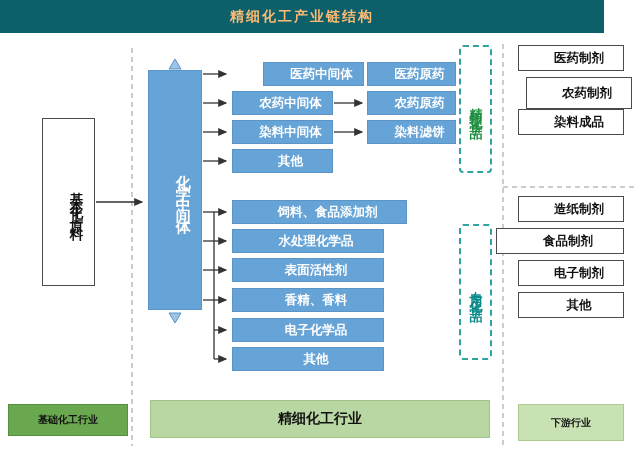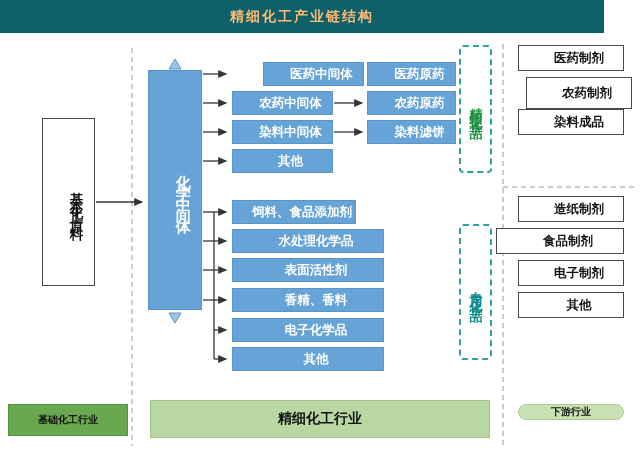--- a/index.html
+++ b/index.html
@@ -91,36 +91,36 @@
 
   <div class="box blue" style="left:232px; top:62px;  width:101px; height:24px;margin-left:31px;">医药中间体</div>
   <div class="box blue" style="left:232px; top:91px;  width:101px; height:24px;">农药中间体</div>
   <div class="box blue" style="left:232px; top:120px; width:101px; height:24px;">染料中间体</div>
   <div class="box blue" style="left:232px; top:149px; width:101px; height:24px;">其他</div>
 
   <div class="box blue" style="left:367px; top:62px;  width:89px; height:24px;">医药原药</div>
   <div class="box blue" style="left:367px; top:91px;  width:89px; height:24px;">农药原药</div>
   <div class="box blue" style="left:367px; top:120px; width:89px; height:24px;">染料滤饼</div>
 
-  <div class="box blue" style="left:232px; top:200px; width:124px; height:24px;">饲料、食品添加剂</div>
+  <div class="box blue" style="left:232px; top:200px; width:175px; height:24px;">饲料、食品添加剂</div>
   <div class="box blue" style="left:232px; top:229px; width:152px; height:24px;">水处理化学品</div>
   <div class="box blue" style="left:232px; top:258px; width:152px; height:24px;">表面活性剂</div>
   <div class="box blue" style="left:232px; top:288px; width:152px; height:24px;">香精、香料</div>
   <div class="box blue" style="left:232px; top:318px; width:152px; height:24px;">电子化学品</div>
   <div class="box blue" style="left:232px; top:347px; width:152px; height:24px;">其他</div>
 
   <div class="cat cat-fine" style="left:459px; top:45px;  width:33px; height:128px;">精细化学品</div>
   <div class="cat cat-spec" style="left:459px; top:224px; width:33px; height:136px;">专用化学品</div>
 
   <div class="box whitebox" style="left:518px; top:45px;  width:106px; height:26px;">医药制剂</div>
   <div class="box whitebox" style="left:526px; top:77px;  width:106px; height:32px;">农药制剂</div>
   <div class="box whitebox" style="left:518px; top:109px; width:106px; height:26px;">染料成品</div>
 
   <div class="box whitebox" style="left:518px; top:196px; width:106px; height:26px;">造纸制剂</div>
   <div class="box whitebox" style="left:496px; top:228px; width:128px; height:26px;">食品制剂</div>
   <div class="box whitebox" style="left:518px; top:260px; width:106px; height:26px;">电子制剂</div>
   <div class="box whitebox" style="left:518px; top:292px; width:106px; height:26px;">其他</div>
 
   <div class="footerbox f-dark" style="left:8px; top:404px; width:120px; height:32px;">基础化工行业</div>
   <div class="footerbox f-light" style="left:150px; top:400px; width:340px; height:38px;text-align:right;">精细化工行业</div>
-  <div class="footerbox f-pale" style="left:518px; top:404px; width:106px; height:16px;border-radius:10px;">下游行业</div>
+  <div class="footerbox f-pale" style="left:518px; top:404px; width:106px; height:37px;">下游行业</div>
 
 </div>
 
 </body></html>

